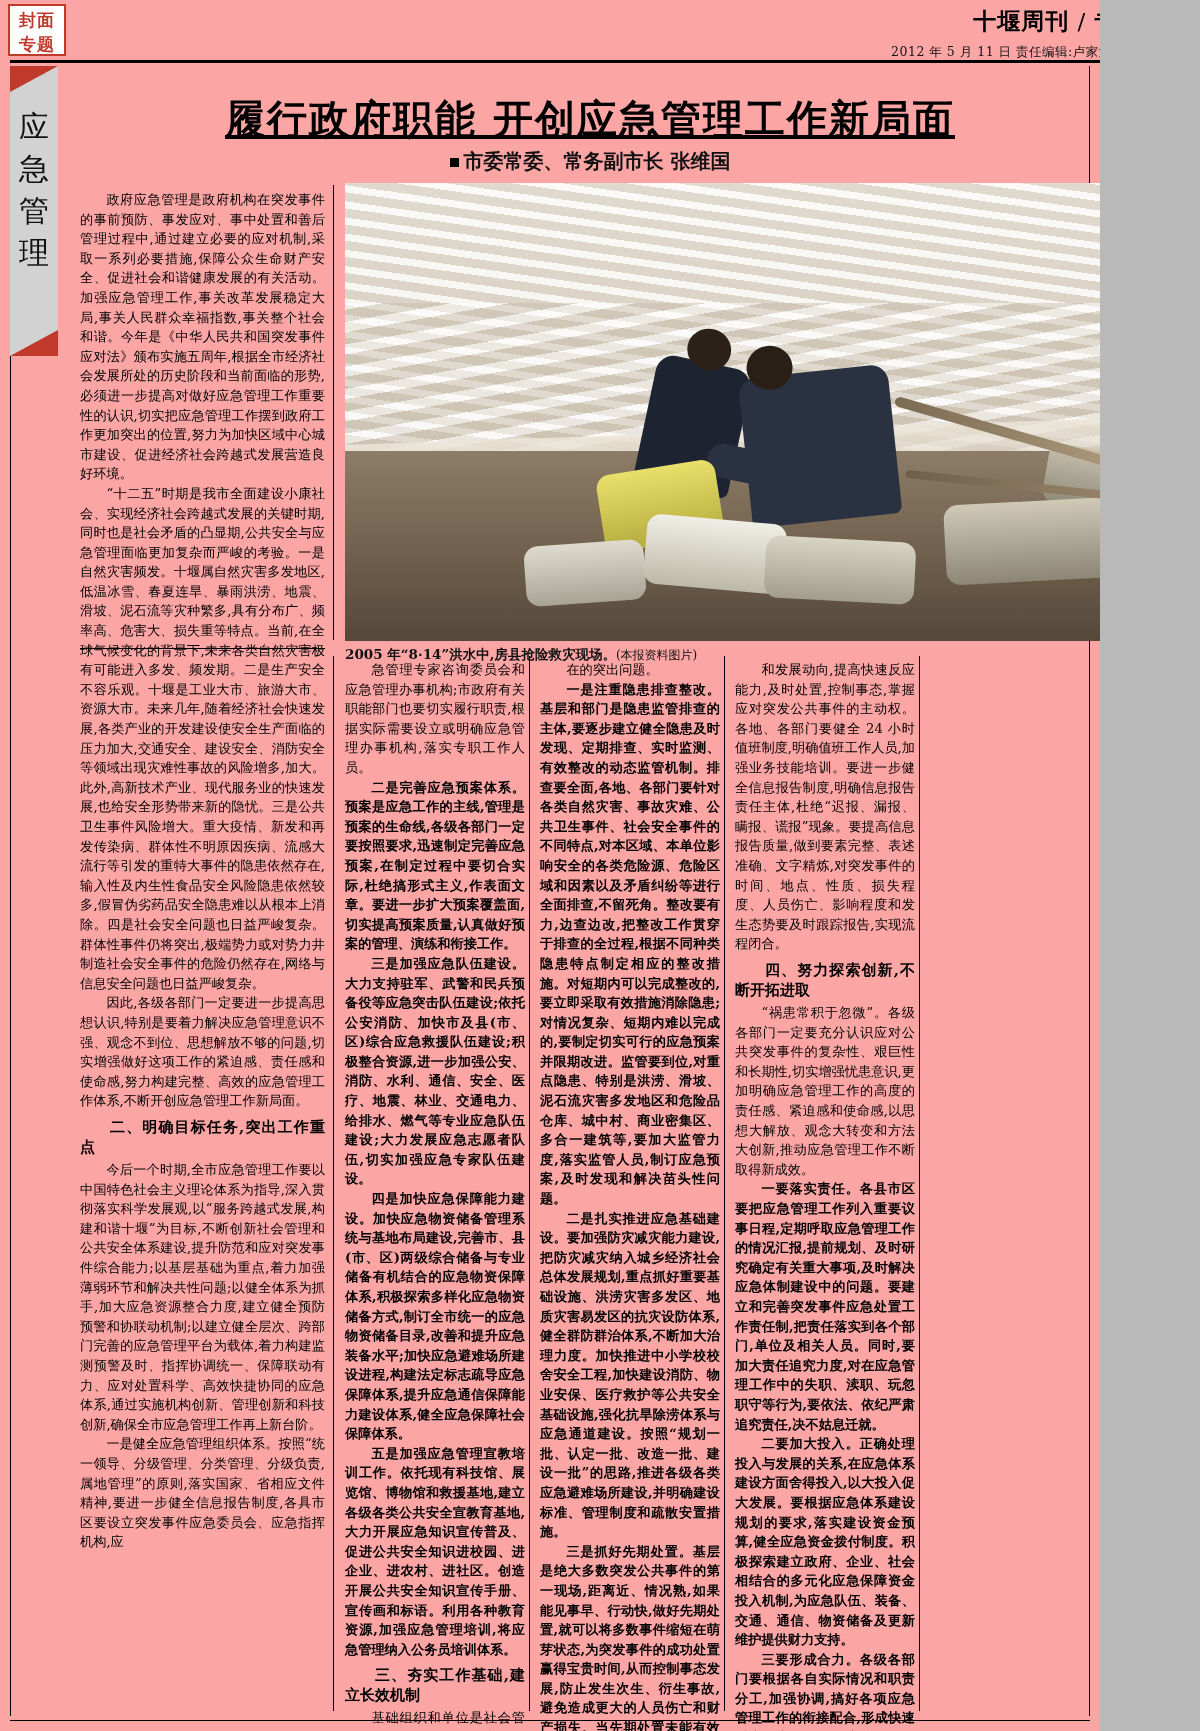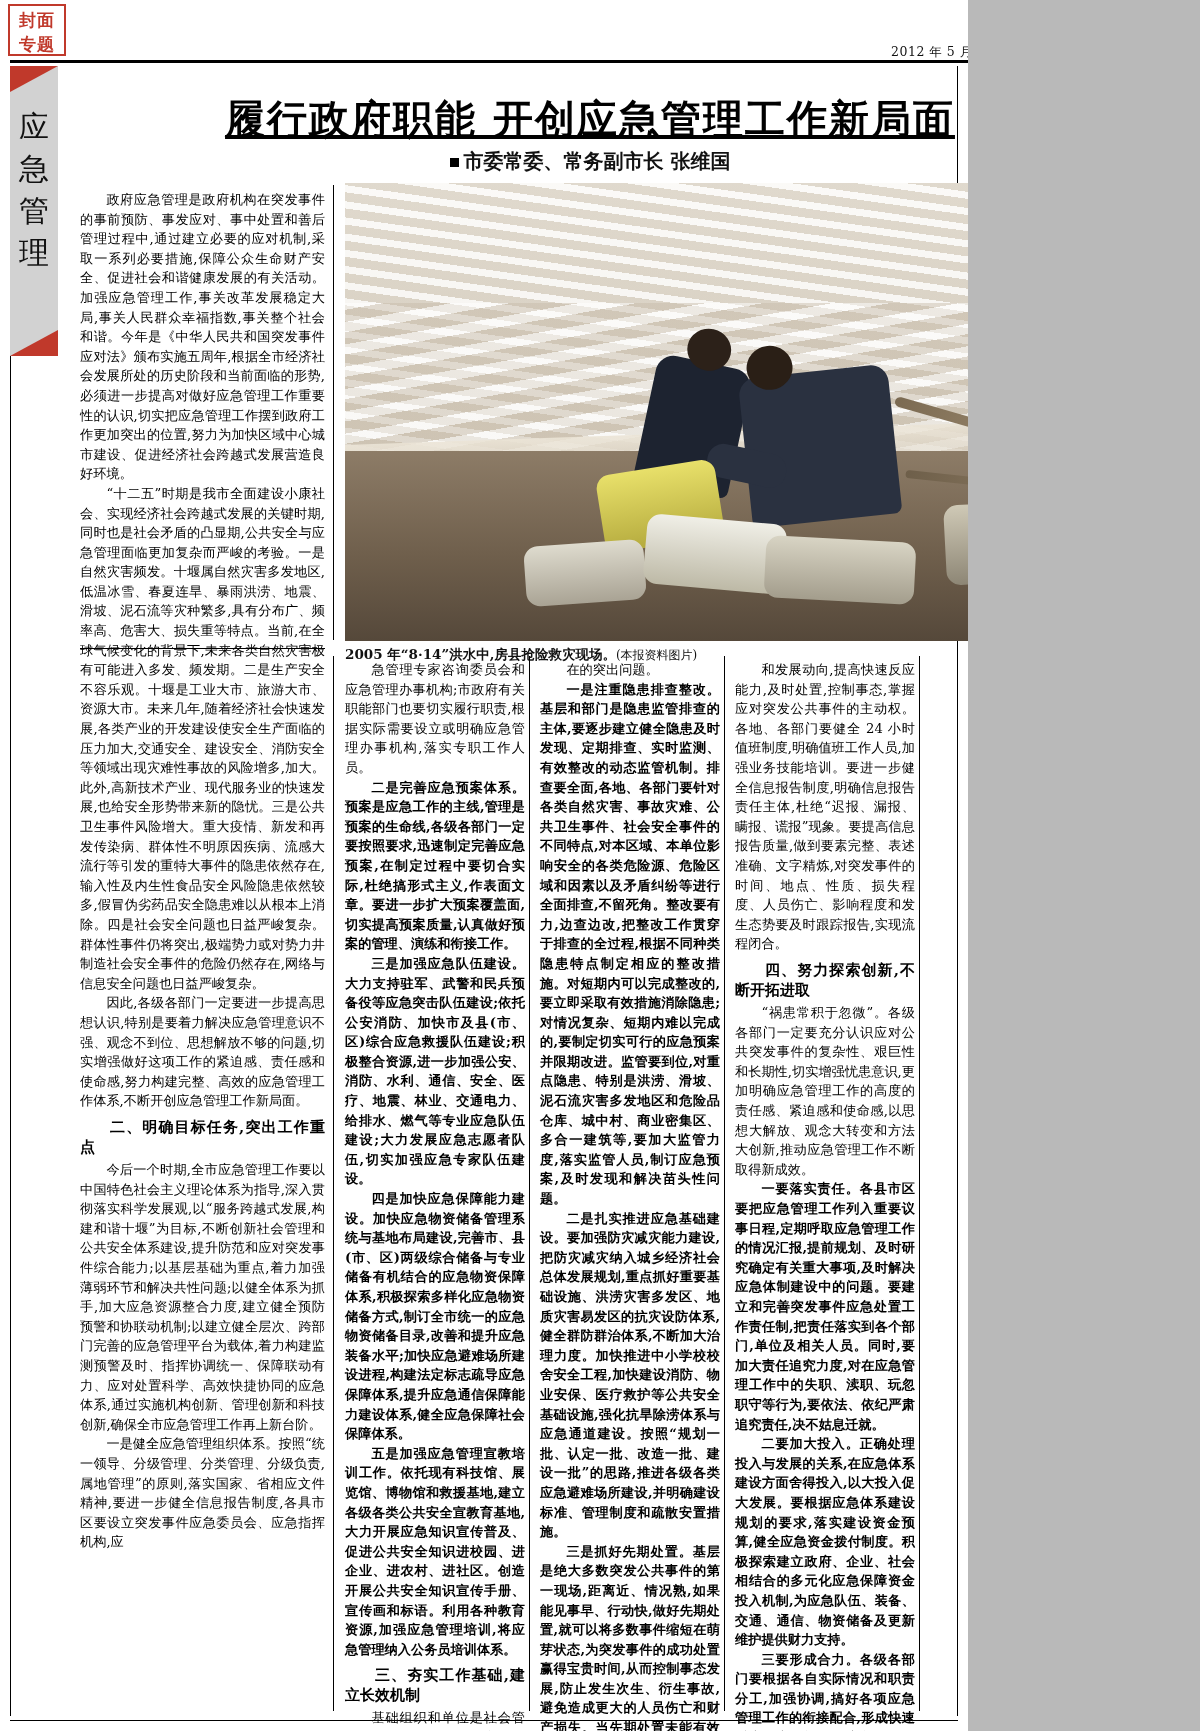--- a/index.html
+++ b/index.html
@@ -5,23 +5,23 @@
   html, body {
     margin: 0;
     padding: 0;
     background: #b9b9b9;
   }
   body {
     font-family: "DejaVu Sans", "Liberation Sans", sans-serif;
   }
   .page {
     position: relative;
-    width: 968px;
+    width: 1100px;
     height: 1731px;
-    background: #ffffff;
+    background: #fca5a5;
     overflow: hidden;
   }
 
   
   .masthead {
     position: absolute;
     left: 0; top: 0;
     width: 1200px;
     height: 62px;
   }

